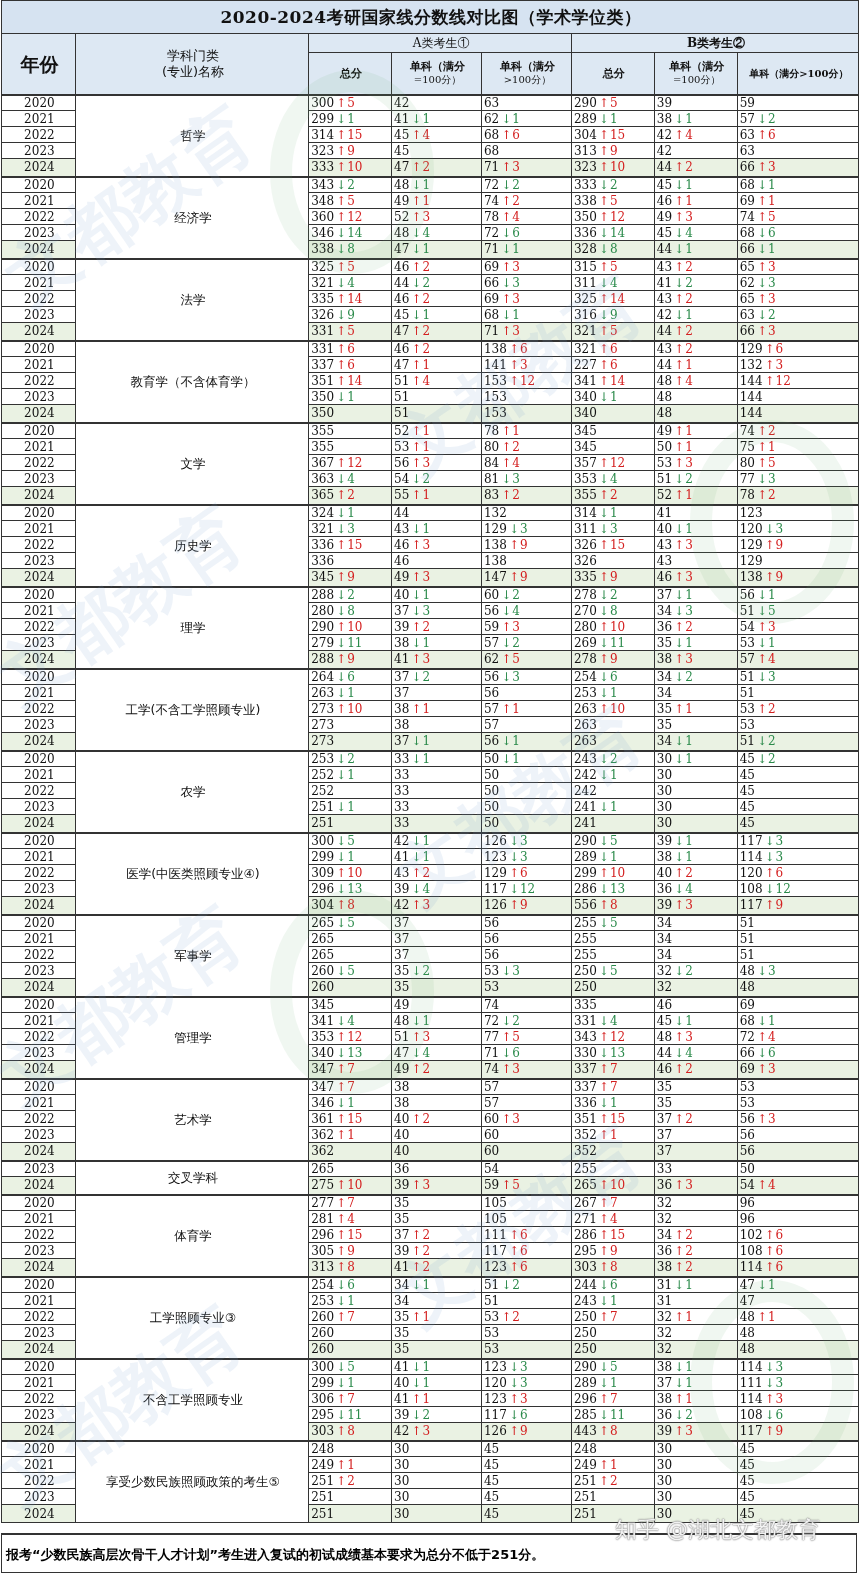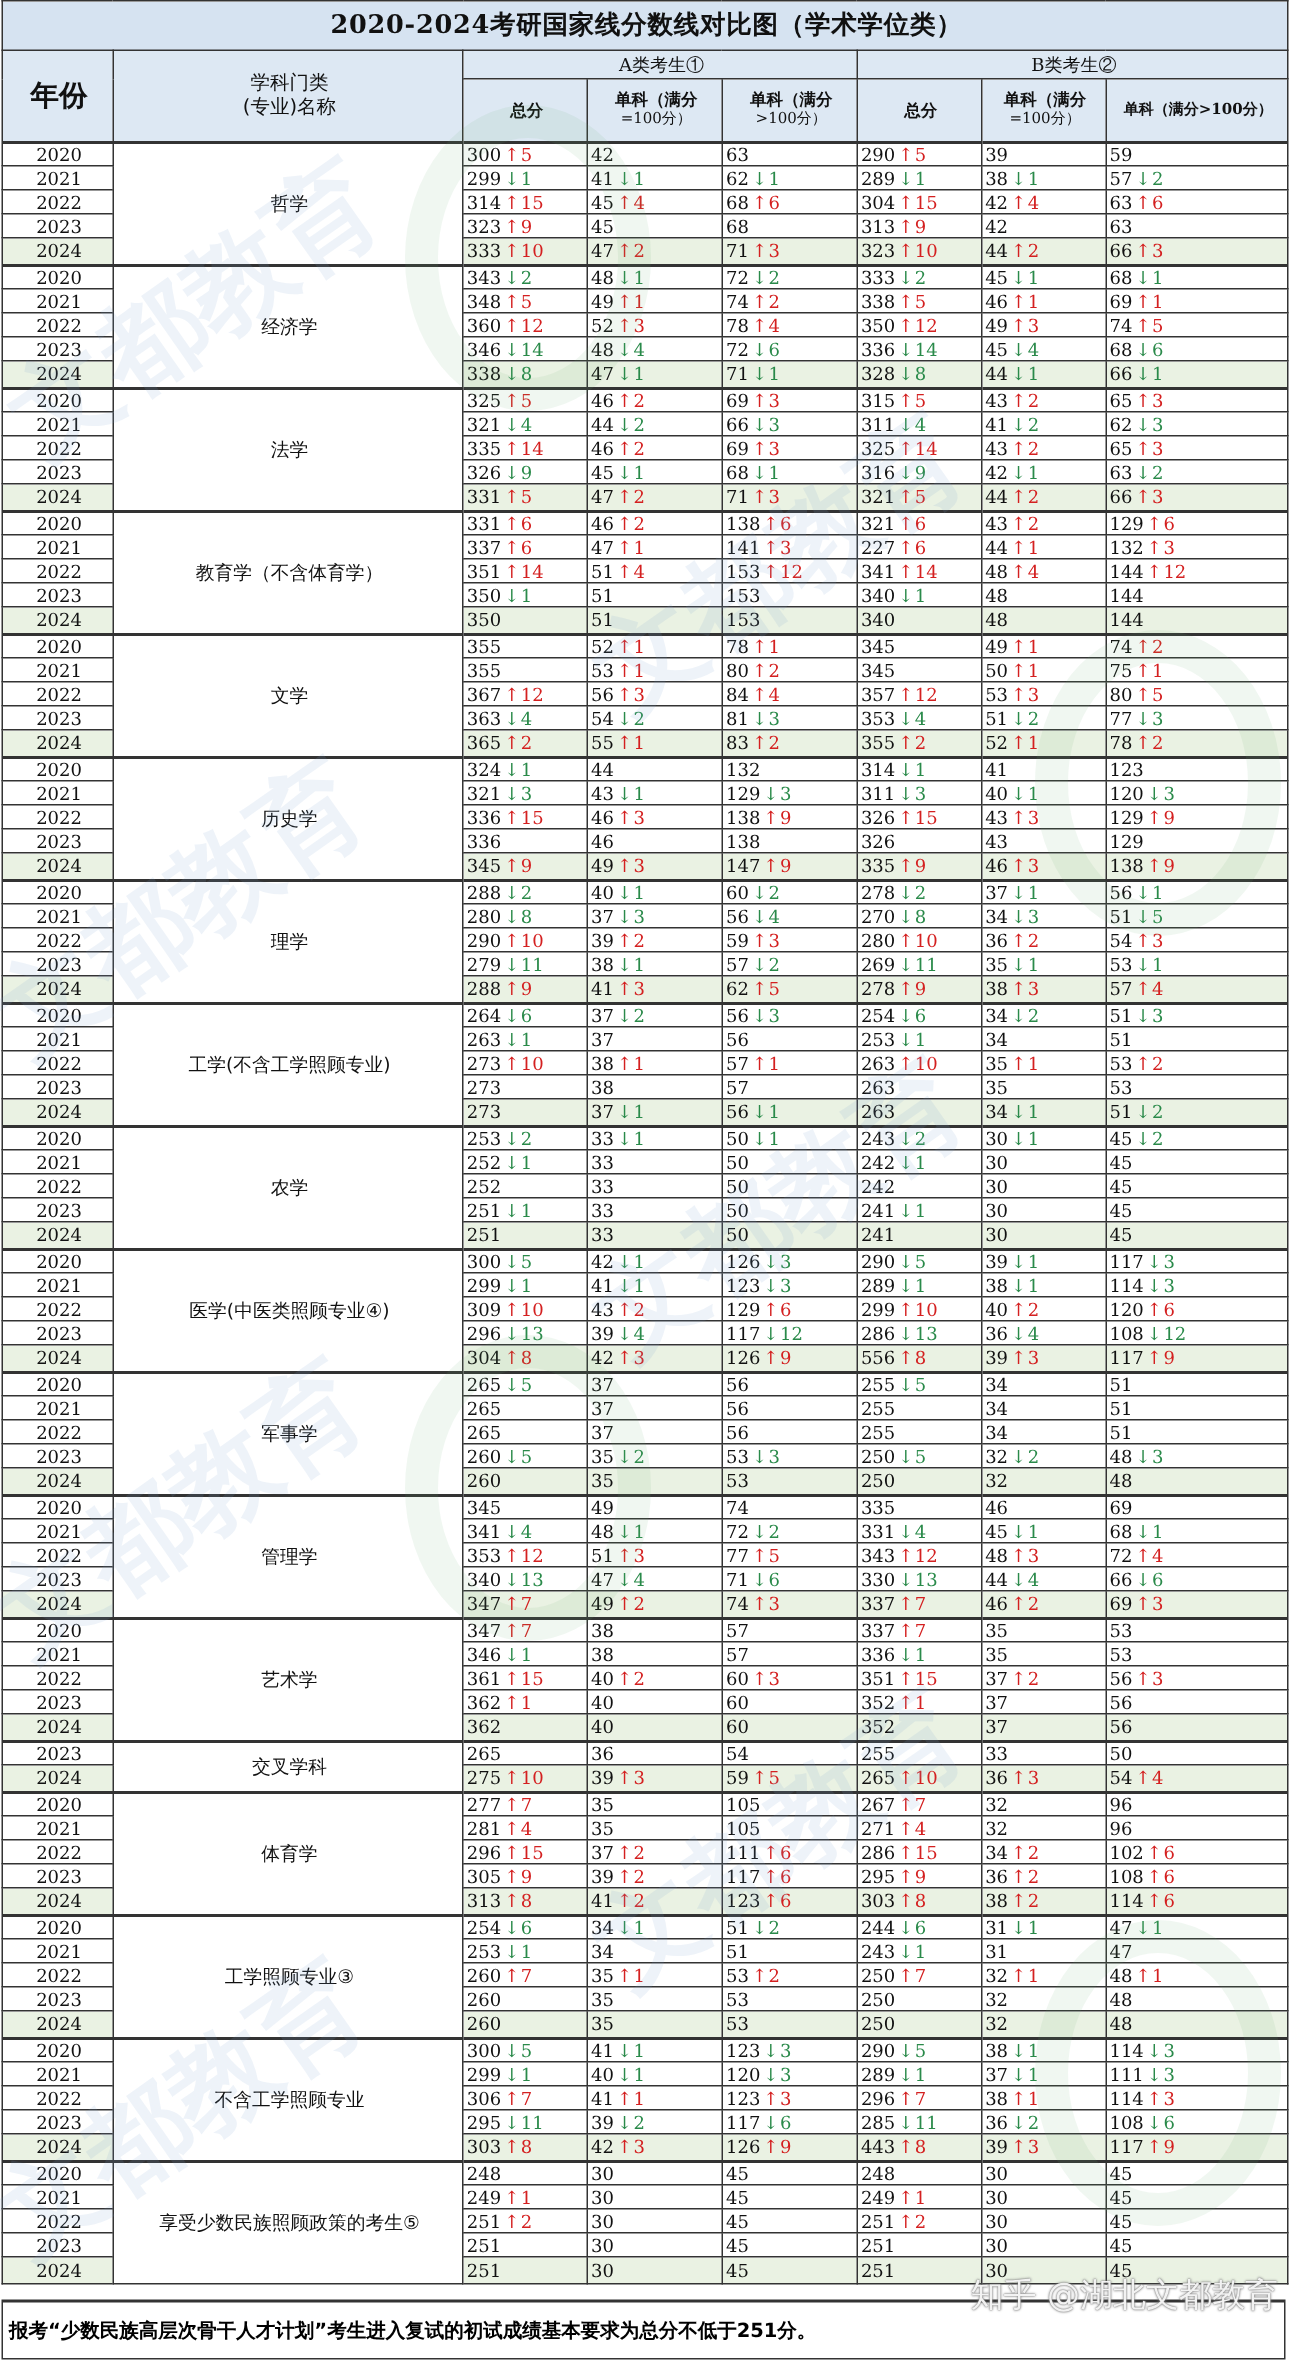--- a/index.html
+++ b/index.html
@@ -13,21 +13,21 @@
   .hdr-sub{background:#dde8f3;text-align:center;font-size:11px;font-weight:bold;line-height:13px;}
   .year{text-align:center;font-size:12px;}
   .subj{text-align:center;font-size:12.5px;font-family:"DejaVu Sans",sans-serif;background:#fff;}
   tr.r{height:16px;}
   tr.r24{height:18px;}
   tr.r24 td{background:#eaf2e3;}
   .up{color:#d42020;}
   .dn{color:#2a8a4a;}
   .grp td{border-top:2px solid #333;}
   .footer{position:absolute;left:1px;top:1533px;width:856px;height:40px;border:1px solid #333;border-top:2px solid #333;font-size:13px;font-weight:bold;line-height:40px;padding-left:4px;box-sizing:border-box;font-family:"DejaVu Sans",sans-serif;}
-  .credit{position:absolute;right:8px;top:1515px;font-size:22px;color:rgba(255,255,255,0.9);font-family:"DejaVu Sans",sans-serif;text-shadow:0 0 2px #888,0 0 1px #555;z-index:5;}
+  .credit{position:absolute;right:40px;top:1515px;font-size:22px;color:rgba(255,255,255,0.9);font-family:"DejaVu Sans",sans-serif;text-shadow:0 0 2px #888,0 0 1px #555;z-index:5;}
 </style>
 </head>
 <body>
 
 <table>
   <colgroup>
     <col style="width:73px">
       <col style="width:231px">
     <col style="width:82px">
       <col style="width:89px">
@@ -40,21 +40,21 @@
     <tr style="height:33px">
       <th colspan="8" class="title">2020-2024考研国家线分数线对比图（学术学位类）</th>
     </tr>
     <tr style="height:19px">
       <th rowspan="2" class="hdr" style="font-size:19px">年份</th>
       <th rowspan="2" class="hdr" style="font-weight:normal;font-size:13px;line-height:16px">
         <div>学科门类</div>
         <div>(专业)名称</div>
       </th>
       <th colspan="3" class="hdr-sub" style="font-weight:normal;font-size:12px">A类考生①</th>
-      <th colspan="3" class="hdr-sub" style="font-weight:normal;font-size:12px">B类考生②</th>
+      <th colspan="3" class="hdr-sub" style="font-weight:bold;font-size:12px">B类考生②</th>
     </tr>
     <tr style="height:42px">
       <th class="hdr-sub">总分</th>
       <th class="hdr-sub">
           <div>单科（满分</div>
           <div style="font-size:10px;font-weight:normal">=100分）</div>
         </th>
       <th class="hdr-sub">
           <div>单科（满分</div>
           <div style="font-size:10px;font-weight:normal">&gt;100分）</div>

